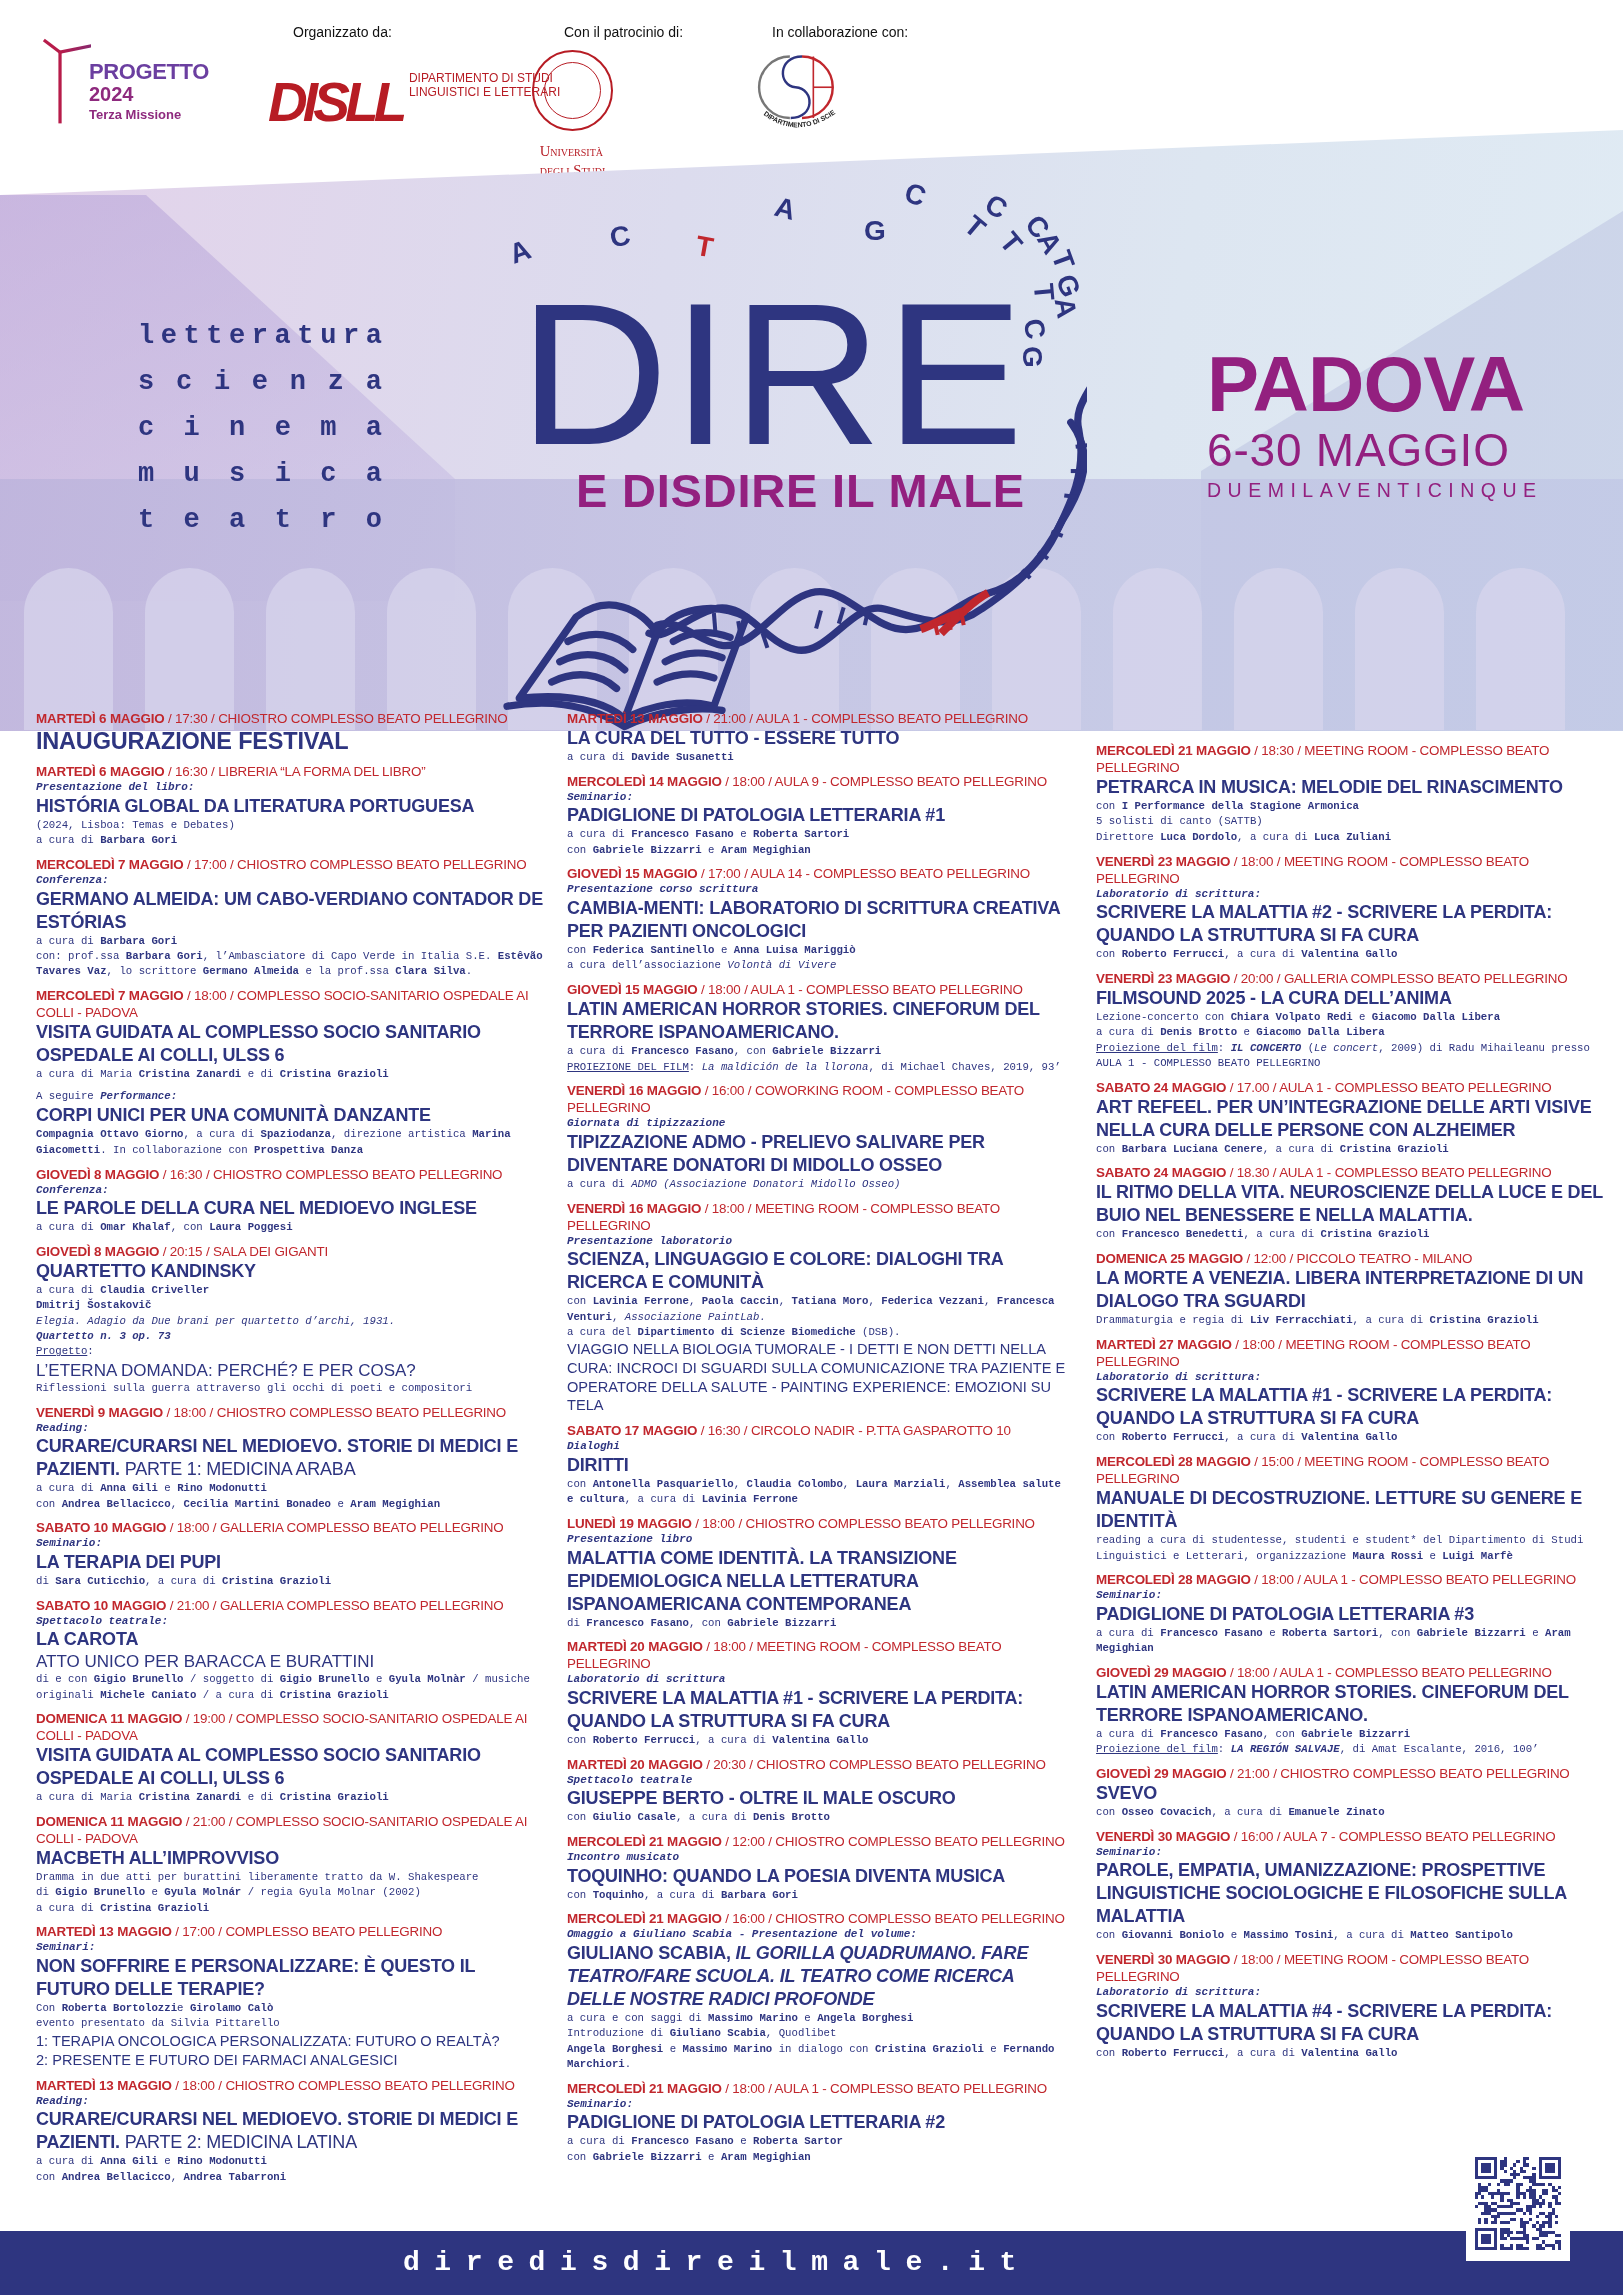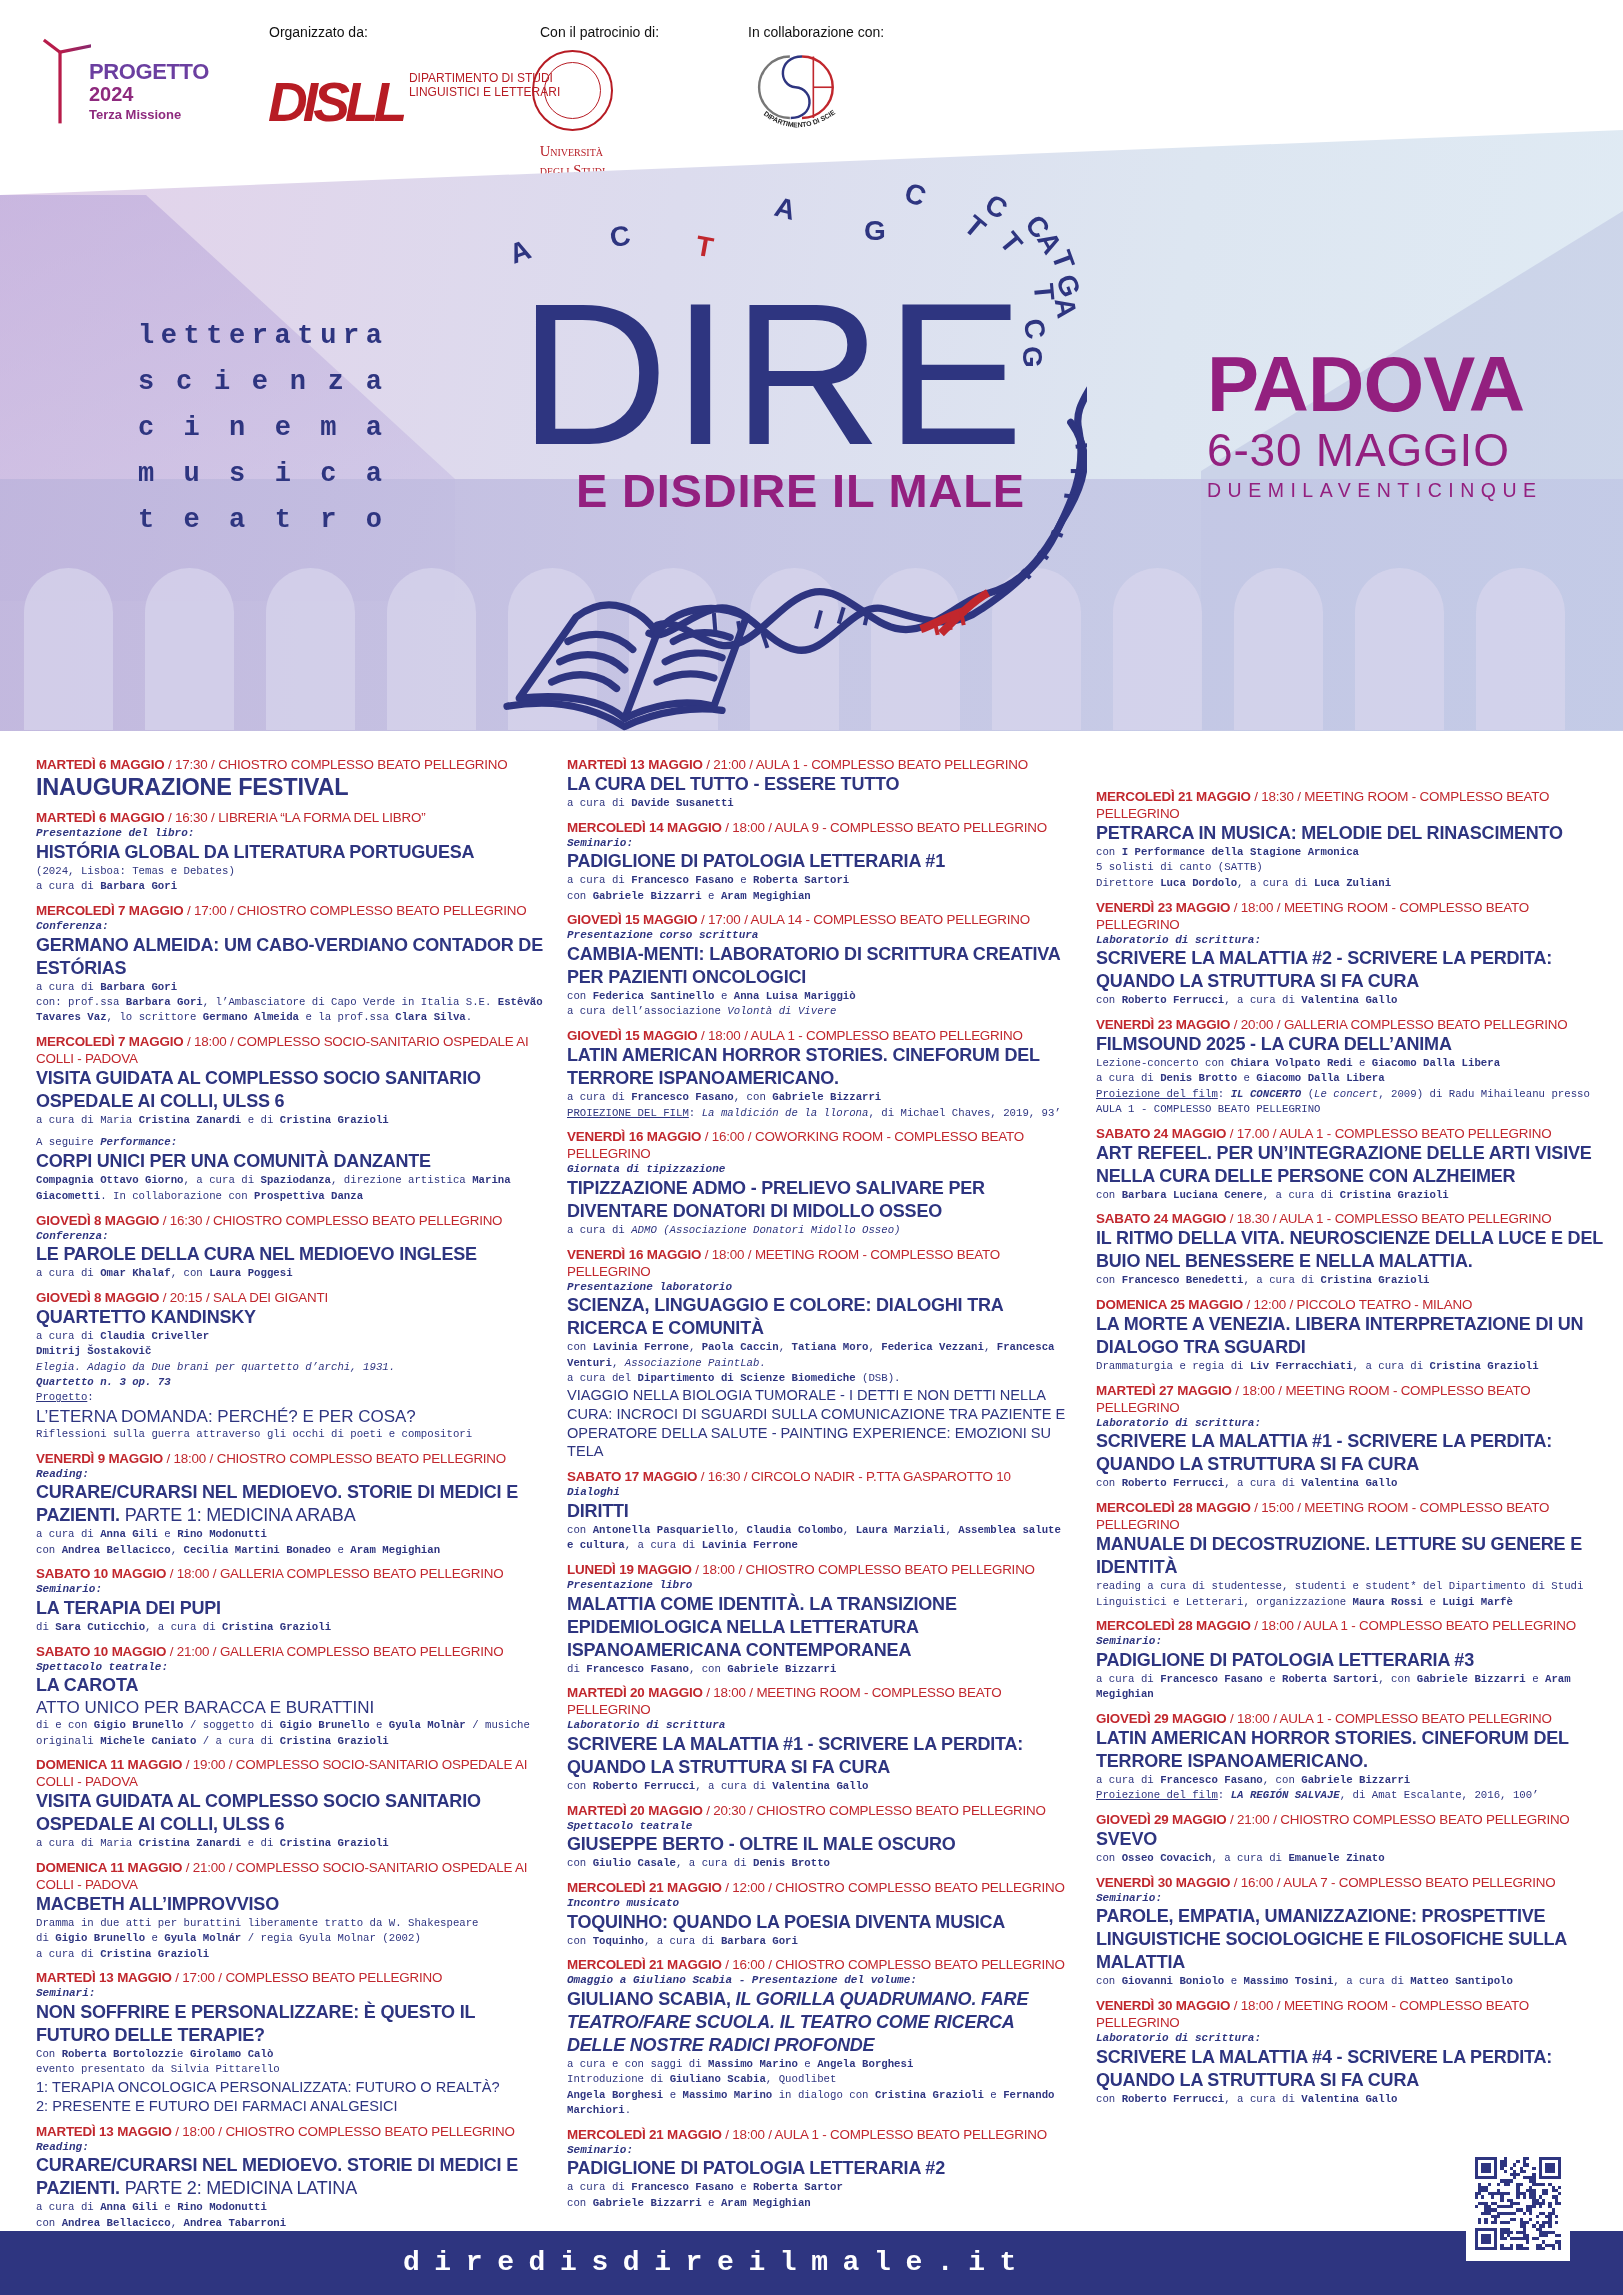--- a/index.html
+++ b/index.html
@@ -7,21 +7,21 @@
   body { position: relative; font-family: "Liberation Sans", sans-serif; color: #2e3580; }
 
   
   .logos { position: absolute; left: 0; top: 0; width: 1623px; height: 162px; background: #fff; }
   .progetto { position: absolute; left: 42px; top: 36px; width: 187px; height: 89px; }
   .progetto svg { position: absolute; left: 0; top: 0; }
   .progetto .p-title { position: absolute; left: 47px; top: 23px; font-weight: 700; font-size: 22px; color: #6b3fa0; letter-spacing: -0.4px; }
   .progetto .p-year { position: absolute; left: 47px; top: 47px; font-weight: 700; font-size: 20px; color: #8e2a7e; }
   .progetto .p-sub { position: absolute; left: 47px; top: 71px; font-weight: 700; font-size: 13px; color: #8e2a7e; }
 
-  .logo-label { position: absolute; top: 24px; font-size: 14px; color: #111; }
+  .logo-label { position: absolute; top: 24px; font-size: 14px; color: #111; margin-left: 24px; }
   .disll { position: absolute; left: 268px; top: 57px; height: 57px; display: flex; align-items: center; gap: 6.5px; }
   .disll .mark { font-family: "Liberation Sans", sans-serif; font-weight: 900; font-size: 55px; color: #b71c24; letter-spacing: -4.9px; line-height: 1; font-style: italic; margin-top: 34px; }
   .disll .txt { font-size: 12px; color: #b71c24; line-height: 1.15; font-weight: 400; }
   .unipd { position: absolute; left: 532px; top: 50px; display: flex; align-items: center; gap: 11.4px; flex-direction: column; }
   .unipd .seal { width: 81px; height: 81px; border-radius: 50%; border: 2.4px solid #b71c24; position: relative; }
   .unipd .seal::after { content: ""; position: absolute; inset: 9.7px; border-radius: 50%; border: 1.6px solid #b71c24; }
   .unipd .txt { font-family: "Liberation Serif", serif; font-size: 14.6px; color: #b71c24; line-height: 1.25; font-variant: small-caps; }
   .dsb { position: absolute; left: 745px; top: 50px; width: 114px; height: 85px; }
 
   
@@ -45,21 +45,21 @@
   .disdire { position: absolute; left: 532px; top: 333px; font-weight: 700; font-size: 47px; color: #93207f; letter-spacing: 0.8px; margin-left: 44px; }
   .dna-letters { position: absolute; left: 0; top: 0; }
   .dna-letters span { position: absolute; font-weight: 900; font-size: 28px; color: #2e3580; }
 
   .padova { position: absolute; left: 1207px; top: 215px; text-align: left; }
   .padova .city { font-weight: 900; font-size: 78px; color: #93207f; letter-spacing: -0.8px; line-height: 1; }
   .padova .dates { font-size: 46px; color: #93207f; font-weight: 300; letter-spacing: 0.8px; line-height: 1.05; margin-top: 3.2px; }
   .padova .year { font-size: 19.5px; color: #93207f; letter-spacing: 6.5px; margin-top: 4.9px; }
 
   
-  .program { position: absolute; left: 0; top: 756px; width: 1623px; height: 1506px; }
+  .program { position: absolute; left: 0; top: 710px; width: 1623px; height: 1506px; }
   .col { position: absolute; top: 0; }
   .col1 { left: 36px; width: 507px; }
   .col2 { left: 567px; width: 505px; top: 0; }
   .col3 { left: 1096px; width: 511px; top: 32px; }
 
   .ev { margin-bottom: 7.3px; }
   .when { font-size: 13.4px; line-height: 17px; color: #c1272d; letter-spacing: -0.2px; }
   .when .day { font-weight: 700; }
   .kind { font-family: "Liberation Mono", monospace; font-style: italic; font-weight: 700; font-size: 11px; line-height: 14.6px; color: #2e3580; }
   .title { font-weight: 900; font-size: 18px; line-height: 23px; color: #2e3580; letter-spacing: -0.2px; }

